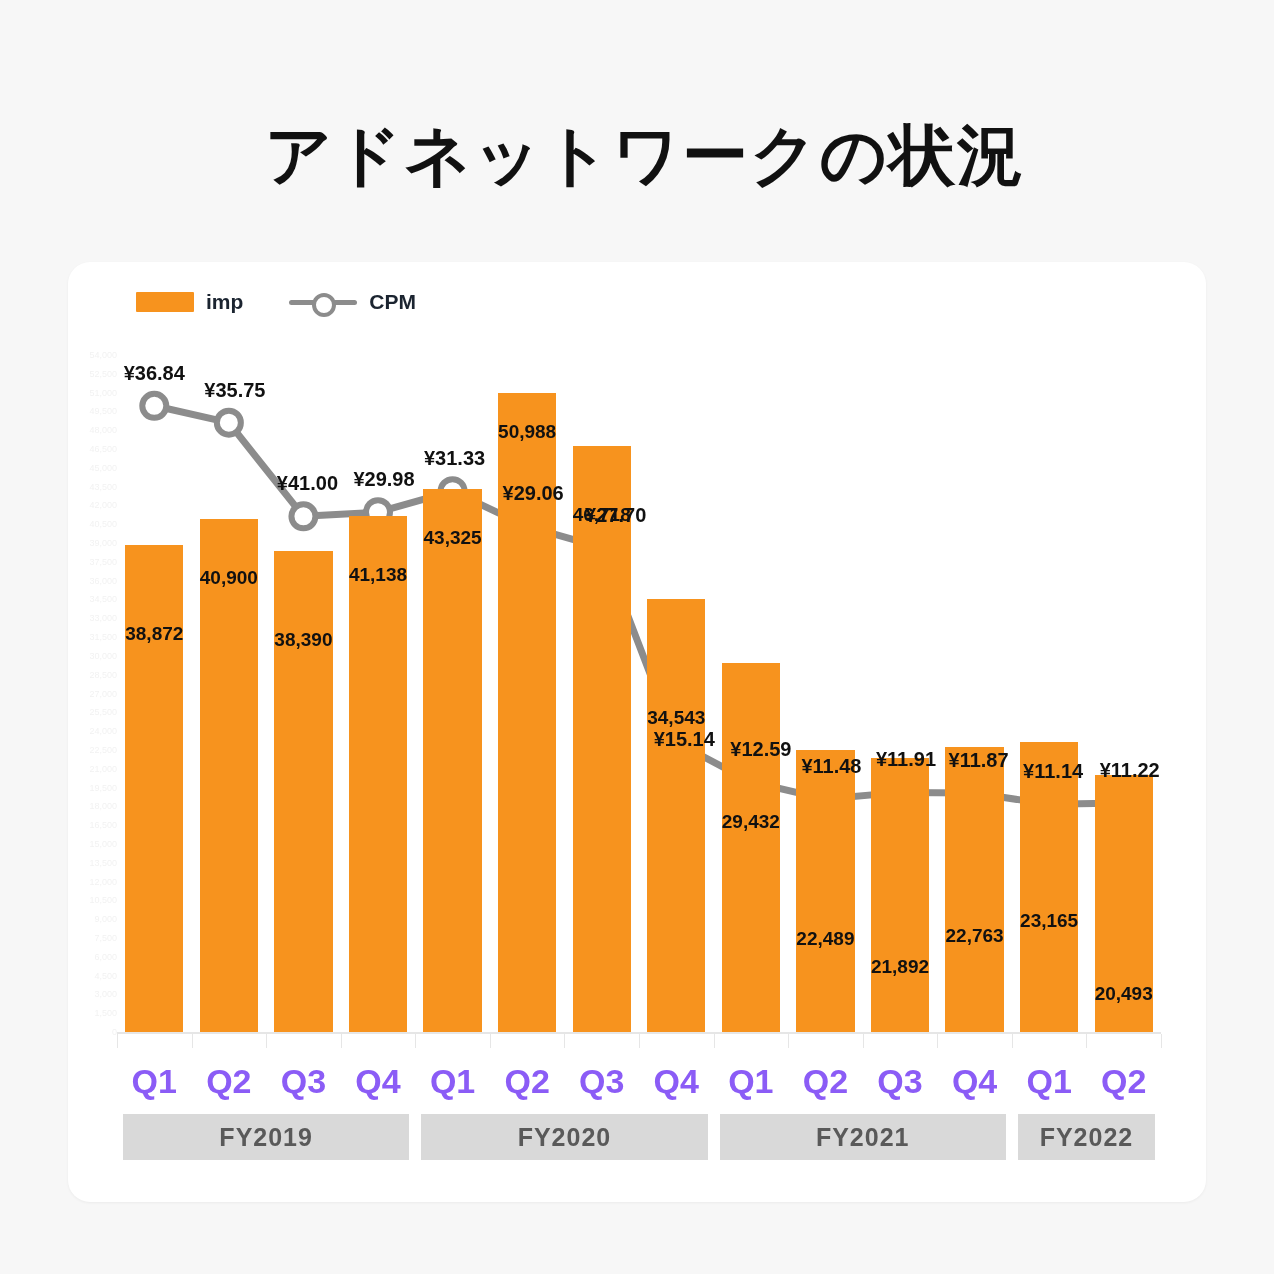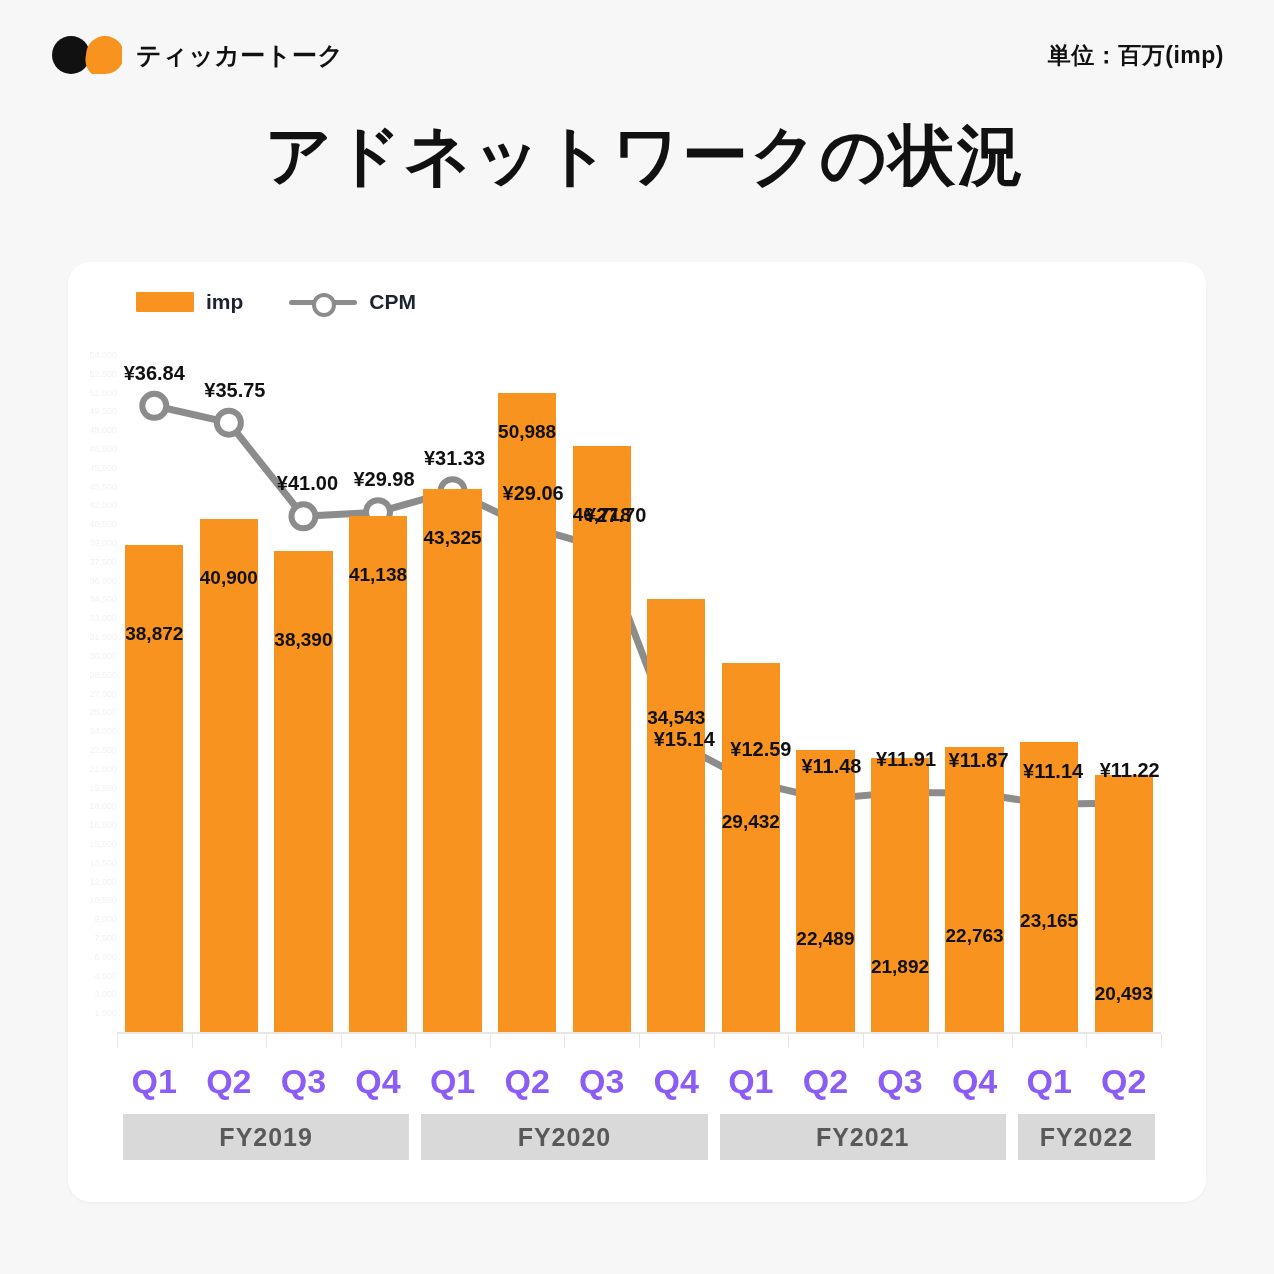--- a/index.html
+++ b/index.html
@@ -94,32 +94,20 @@
     position:absolute;height:46px;background:#d9d9d9;
     display:flex;align-items:center;justify-content:center;
     font-size:25px;font-weight:bold;color:#595959;letter-spacing:1px;
   }
 </style>
 </head>
 <body>
 
 <div class="page">
 
-  <div class="header">
-    <div class="brand">
-      <span class="brand-mark">
-        <svg width="72" height="38" viewBox="0 0 72 38">
-          <circle cx="21" cy="19" r="19" fill="#111111"></circle>
-          <path d="M36 19a19 19 0 1 1 19 19h-3l6 6-12-3.2A19 19 0 0 1 36 19z" fill="#F7931E"></path>
-        </svg>
-      </span>
-      <span class="brand-text">ティッカートーク</span>
-    </div>
-    <div class="unit-label">単位：百万(imp)</div>
-  </div>
 
   <div class="title">アドネットワークの状況</div>
 
   <div class="card">
 
     <div class="legend">
       <div class="legend-item">
         <span class="legend-swatch-bar"></span>
         <span class="legend-label">imp</span>
       </div>

